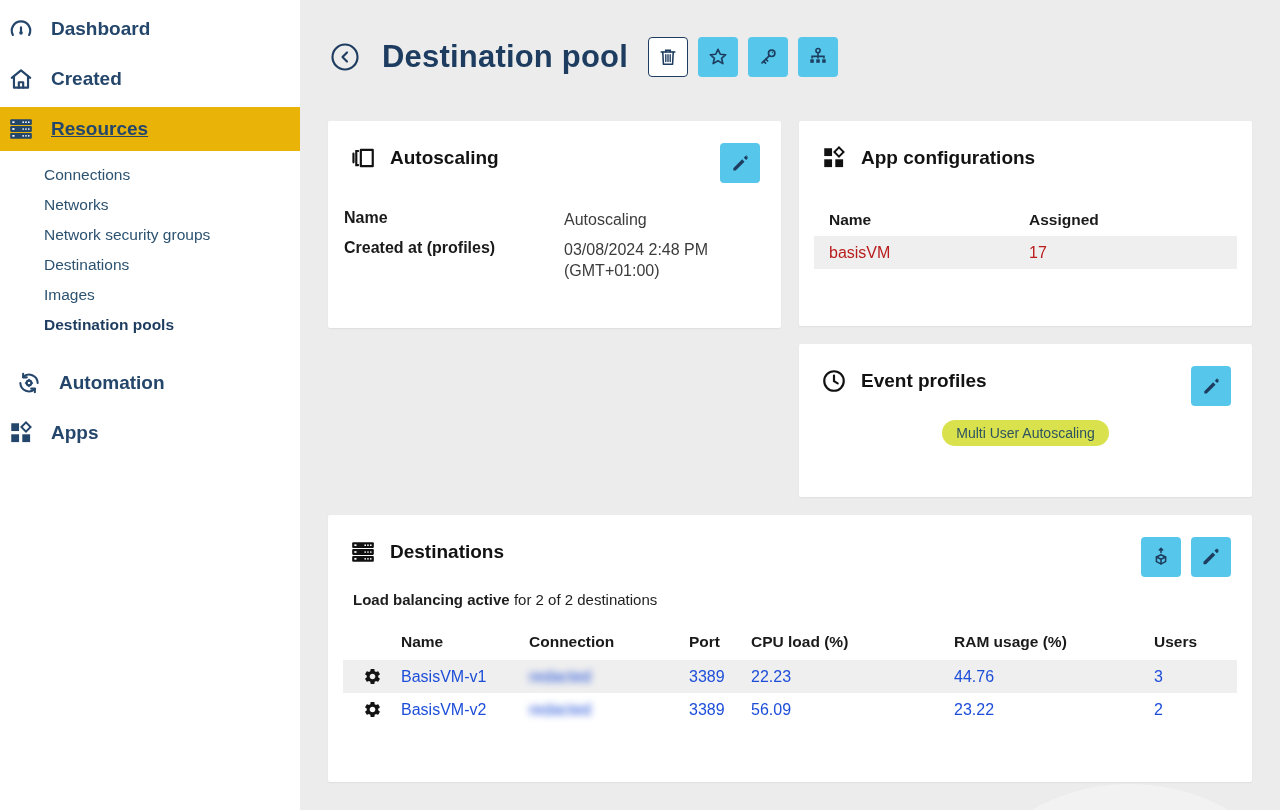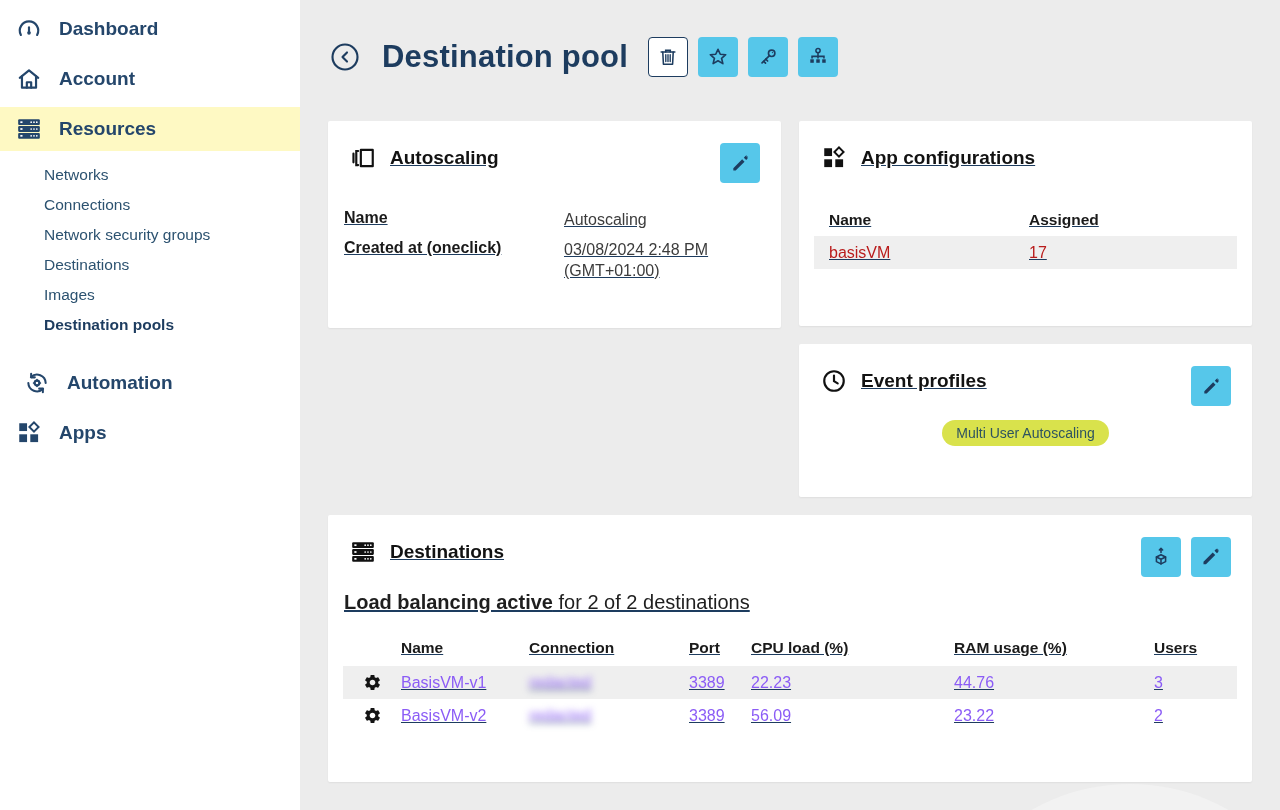--- a/index.html
+++ b/index.html
@@ -1,23 +1,23 @@
 <!DOCTYPE html>
 <html><head>
 <meta charset="utf-8">
 <style>
   * { margin:0; padding:0; box-sizing:border-box; }
   html,body { width:1280px; height:810px; overflow:hidden; }
   body { font-family:"Liberation Sans", sans-serif; display:flex; background:#ECECEC; color:#1D3C5F; }
 
   
   .sidebar { width:300px; height:810px; background:#FFFFFF; flex:0 0 300px; padding-top:4px; z-index:2; }
-  .nav-item { display:flex; align-items:center; gap:17px; height:50px; padding-left:15px; cursor:pointer;
+  .nav-item { display:flex; align-items:center; gap:17px; height:50px; padding-left:7px; cursor:pointer;
               color:#24466B; font-size:19px; font-weight:600; }
-  .nav-item.active { background:#fef9c3; height:44px; margin:3px 0; }
+  .nav-item.active { background:#eab308; height:44px; margin:3px 0;text-decoration:underline; }
   .nav-icon { width:27px; height:27px; display:flex; align-items:center; justify-content:center; color:#24466B; }
   .nav-icon svg { width:26px; height:26px; }
   .sub-list { padding:6px 0 10px 0; }
   .sub-item { display:block; padding-left:44px; height:30px; line-height:30px; font-size:15.5px;
               color:#2C5270; cursor:pointer; }
   .sub-item.active { font-weight:bold; color:#1D3C5F; }
 
   
   .main { flex:1; position:relative; padding:0 28px; background:#ECECEC; }
   .bg-circle { position:absolute; left:630px; top:784px; width:400px; height:400px; border-radius:50%;
@@ -29,21 +29,21 @@
   .back-btn svg { width:30px; height:30px; }
   h1.page-title { font-size:31px; font-weight:bold; color:#1D3C5F; margin-left:22px; letter-spacing:.2px; }
   .header-actions { display:flex; gap:10px; margin-left:20px; }
   .action-btn { width:40px; height:40px; border-radius:4px; display:flex; align-items:center; justify-content:center;
                 cursor:pointer; border:none; }
   .action-btn.ghost { background:#FFFFFF; border:1.5px solid #1D3C5F; }
   .action-btn.solid { background:#56C7EA; }
   .action-btn svg { width:22px; height:22px; color:#1D3C5F; }
 
   
-  .cards { display:grid; grid-template-columns:1fr 1fr; column-gap:18px; margin-top:43px; align-items:start;text-decoration:underline; }
+  .cards { display:grid; grid-template-columns:1fr 1fr; column-gap:18px; margin-top:43px; align-items:start; }
   .card { background:#FFFFFF; border-radius:2px; box-shadow:0 1px 2px rgba(0,0,0,.06); position:relative; }
   .card-title-row { display:flex; align-items:center; gap:14px; padding:24px 22px 0 22px; }
   .card-icon { width:26px; height:26px; color:#111111; flex:0 0 26px; }
   .card-icon svg { width:26px; height:26px; }
   .card-title { font-size:19px; font-weight:bold; color:#121212; }
   .edit-btn { position:absolute; top:22px; right:21px; width:40px; height:40px; border:none; border-radius:4px;
               background:#56C7EA; display:flex; align-items:center; justify-content:center; cursor:pointer; }
   .edit-btn svg { width:21px; height:21px; color:#1D3C5F; }
 
   
@@ -66,28 +66,28 @@
   .badge-row { padding:26px 22px 26px 22px; }
   .badge { display:inline-block; background:#D9E24C; color:#2E5360; font-size:14px; padding:5px 14px;
            border-radius:13px; }
 
   
   .card.destinations { grid-column:1 / 3; margin-top:18px; min-height:267px; margin-bottom:0; }
   .dest-actions { position:absolute; top:22px; right:21px; display:flex; gap:10px; }
   .dest-actions .sq-btn { width:40px; height:40px; border:none; border-radius:4px; background:#56C7EA;
                           display:flex; align-items:center; justify-content:center; cursor:pointer; }
   .dest-actions svg { width:22px; height:22px; color:#1D3C5F; }
-  .status-line { padding:26px 22px 0 16px; font-size:20px; color:#1E1E1E; }
+  .status-line { padding:26px 22px 0 25px; font-size:15px; color:#1E1E1E; }
   .status-line .b { font-weight:bold; }
   .dest-table { margin:16px 15px 26px 15px; font-size:16px; }
   .dest-row { display:grid; grid-template-columns:58px 128px 160px 62px 203px 200px 1fr; align-items:center;
               height:33px; }
   .dest-row.head { font-weight:bold; font-size:15.5px; color:#1A1A1A; height:36px; }
   .dest-row.stripe { background:#EFEFEF; }
-  .dest-row .cell { color:#8b5cf6; }
+  .dest-row .cell { color:#1d4ed8; }
   .dest-row.head .cell { color:#1A1A1A; }
   .gear-cell { display:flex; align-items:center; justify-content:center; }
   .gear-cell svg { width:19px; height:19px; color:#141414; cursor:pointer; }
   .blurred { filter:blur(3.5px); color:#8F8F8F; user-select:none; }
   .green { color:#7CB93E; }
   .orange { color:#F2AC54; }
 </style>
 </head>
 <body>
 
@@ -105,21 +105,21 @@
   </div>
 
   <div class="nav-item">
     <span class="nav-icon">
       <svg viewBox="0 0 24 24" fill="none" stroke="currentColor" stroke-width="2" stroke-linejoin="round" stroke-linecap="round">
         <path d="M3.5 11 12 4l8.5 7"></path>
         <path d="M5.5 9.5V20h13V9.5"></path>
         <path d="M10 20v-5h4v5"></path>
       </svg>
     </span>
-    <span class="nav-label">Account</span>
+    <span class="nav-label">Created</span>
   </div>
 
 
   <div class="nav-item active">
     <span class="nav-icon">
       <svg viewBox="0 0 24 24" fill="currentColor">
         <rect x="2" y="3" width="20" height="5.4" rx="1"></rect>
         <rect x="2" y="9.3" width="20" height="5.4" rx="1"></rect>
         <rect x="2" y="15.6" width="20" height="5.4" rx="1"></rect>
         <g fill="#FFFFFF">
@@ -135,22 +135,22 @@
             <circle cx="14" cy="18.3" r=".8"></circle>
             <circle cx="16.6" cy="18.3" r=".8"></circle>
             <circle cx="19.2" cy="18.3" r=".8"></circle>
         </g>
       </svg>
     </span>
     <span class="nav-label">Resources</span>
   </div>
 
   <div class="sub-list">
+    <span class="sub-item">Connections</span>
     <span class="sub-item">Networks</span>
-    <span class="sub-item">Connections</span>
     <span class="sub-item">Network security groups</span>
     <span class="sub-item">Destinations</span>
     <span class="sub-item">Images</span>
     <span class="sub-item active">Destination pools</span>
   </div>
 
   <div class="nav-item" style="margin-top:8px;margin-left:8px;">
     <span class="nav-icon">
       <svg viewBox="0 0 24 24" fill="none" stroke="currentColor" stroke-width="1.9" stroke-linecap="round">
         <path d="M20 12a8 8 0 0 0-13.6-5.4"></path>
@@ -237,21 +237,21 @@
       </div>
       <button class="edit-btn">
         <svg viewBox="0 0 24 24" fill="currentColor">
           <path d="M3.8 17.3V20h2.7L16.6 9.9l-2.7-2.7L3.8 17.3zM19.9 6.6c.3-.3.3-.8 0-1.1l-1.6-1.6c-.3-.3-.8-.3-1.1 0l-1.4 1.4 2.7 2.7 1.4-1.4z"></path>
           <circle cx="18.6" cy="4.6" r="1.15" fill="none" stroke="currentColor" stroke-width="1"></circle>
         </svg>
       </button>
       <div class="kv">
         <div class="k">Name</div>
         <div class="v">Autoscaling</div>
-        <div class="k">Created at (oneclick)</div>
+        <div class="k">Created at (profiles)</div>
         <div class="v">03/08/2024 2:48 PM (GMT+01:00)</div>
       </div>
     </section>
 
     <div>
 
       <section class="card appconf">
         <div class="card-title-row">
           <span class="card-icon">
             <svg viewBox="0 0 24 24">

